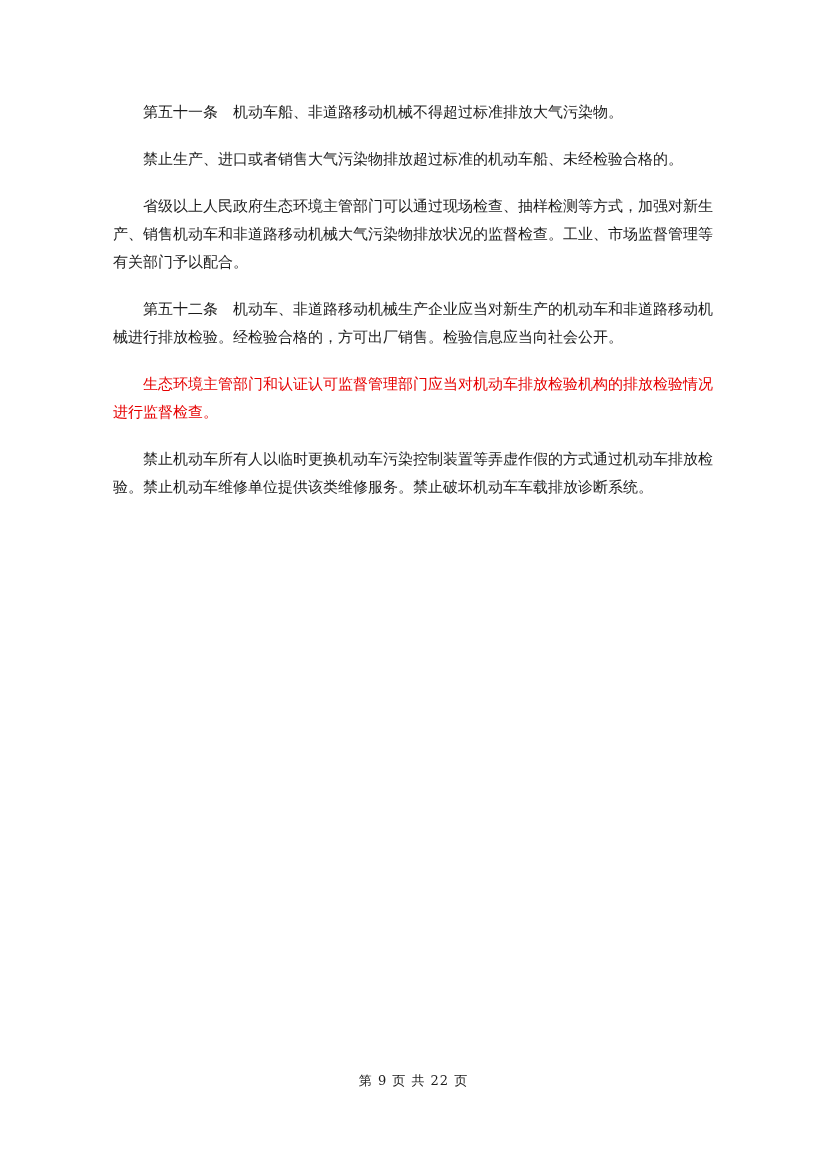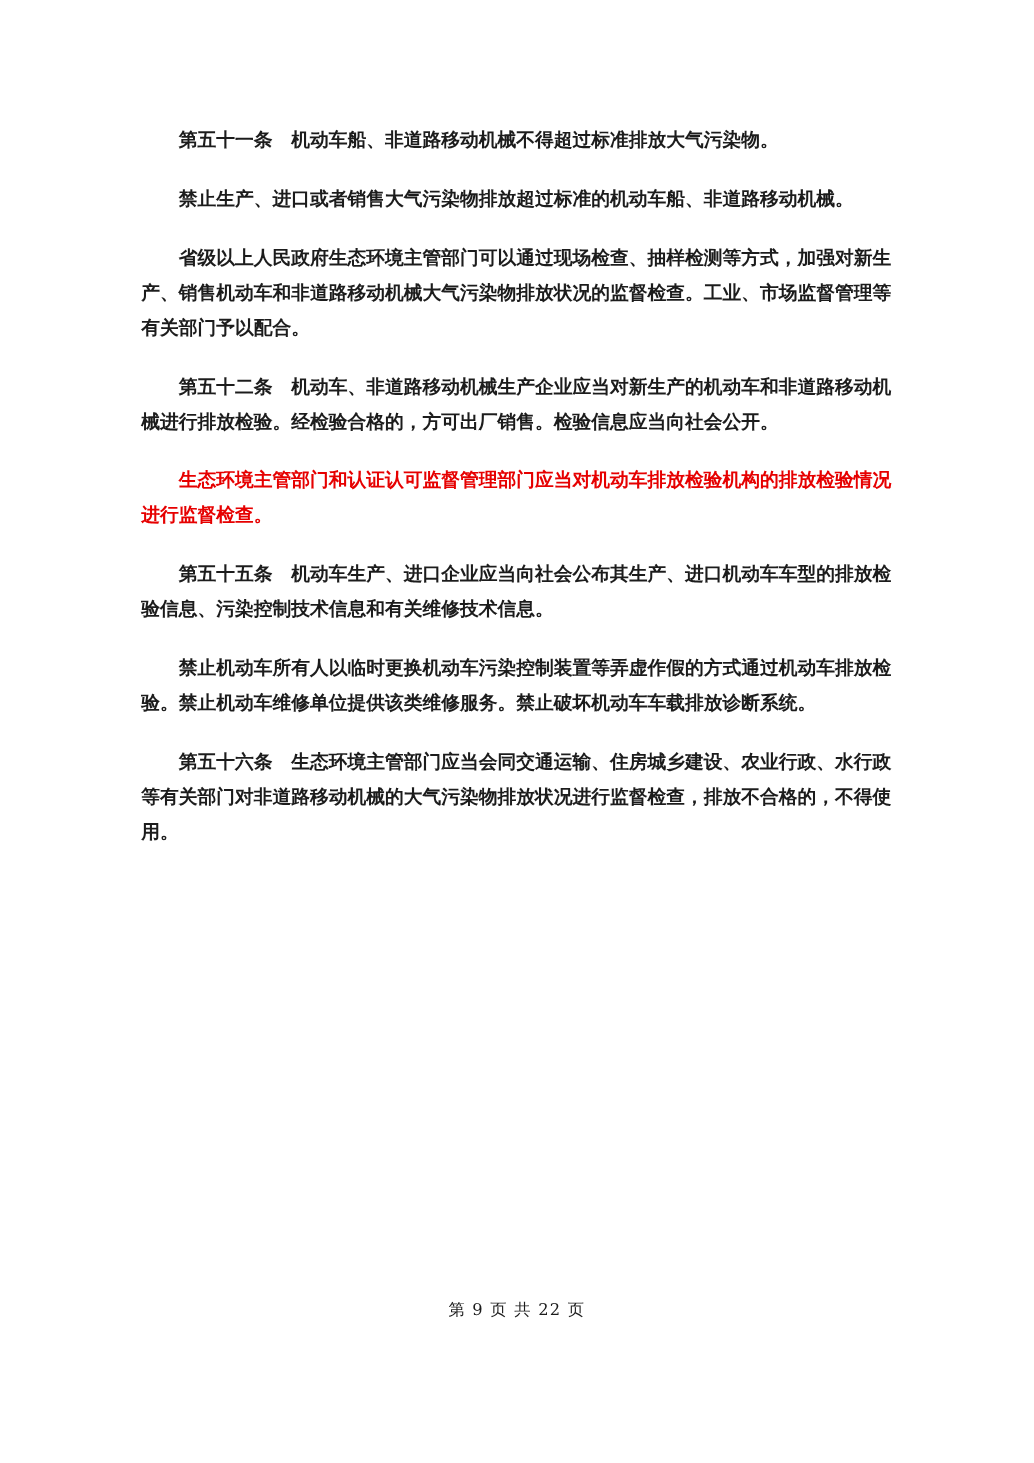--- a/index.html
+++ b/index.html
@@ -23,47 +23,44 @@
     padding: 98px 114px 0 113px;
   }
   .para {
     margin: 0 0 19px 0;
     font-size: 15px;
     line-height: 28px;
     text-align: justify;
     text-indent: 2em;
     color: var(--text, #1c1c1c);
     word-break: break-all;
-    font-weight: bold;
   }
   .para.red {
     color: var(--red, #e60000);
   }
   .footer {
     position: absolute;
-    top: 1040px;
+    top: 1072px;
     left: 0;
     width: 100%;
     text-align: center;
     font-size: 13px;
     line-height: 18px;
     color: var(--text, #1c1c1c);
     letter-spacing: 1px;
   }
 </style>
 </head>
 <body>
 
 <div class="page">
   <main class="doc-body" id="doc-body">
       <p class="para">第五十一条　机动车船、非道路移动机械不得超过标准排放大气污染物。</p>
-      <p class="para">禁止生产、进口或者销售大气污染物排放超过标准的机动车船、非道路移动机械。</p>
+      <p class="para">禁止生产、进口或者销售大气污染物排放超过标准的机动车船、未经检验合格的。</p>
       <p class="para">省级以上人民政府生态环境主管部门可以通过现场检查、抽样检测等方式，加强对新生产、销售机动车和非道路移动机械大气污染物排放状况的监督检查。工业、市场监督管理等有关部门予以配合。</p>
       <p class="para">第五十二条　机动车、非道路移动机械生产企业应当对新生产的机动车和非道路移动机械进行排放检验。经检验合格的，方可出厂销售。检验信息应当向社会公开。</p>
       <p class="para red">生态环境主管部门和认证认可监督管理部门应当对机动车排放检验机构的排放检验情况进行监督检查。</p>
-      <p class="para">第五十五条　机动车生产、进口企业应当向社会公布其生产、进口机动车车型的排放检验信息、污染控制技术信息和有关维修技术信息。</p>
       <p class="para">禁止机动车所有人以临时更换机动车污染控制装置等弄虚作假的方式通过机动车排放检验。禁止机动车维修单位提供该类维修服务。禁止破坏机动车车载排放诊断系统。</p>
-      <p class="para">第五十六条　生态环境主管部门应当会同交通运输、住房城乡建设、农业行政、水行政等有关部门对非道路移动机械的大气污染物排放状况进行监督检查，排放不合格的，不得使用。</p>
     </main>
   <div class="footer">
     <span>第 9 页 共 22 页</span>
   </div>
 </div>
 
 </body></html>

